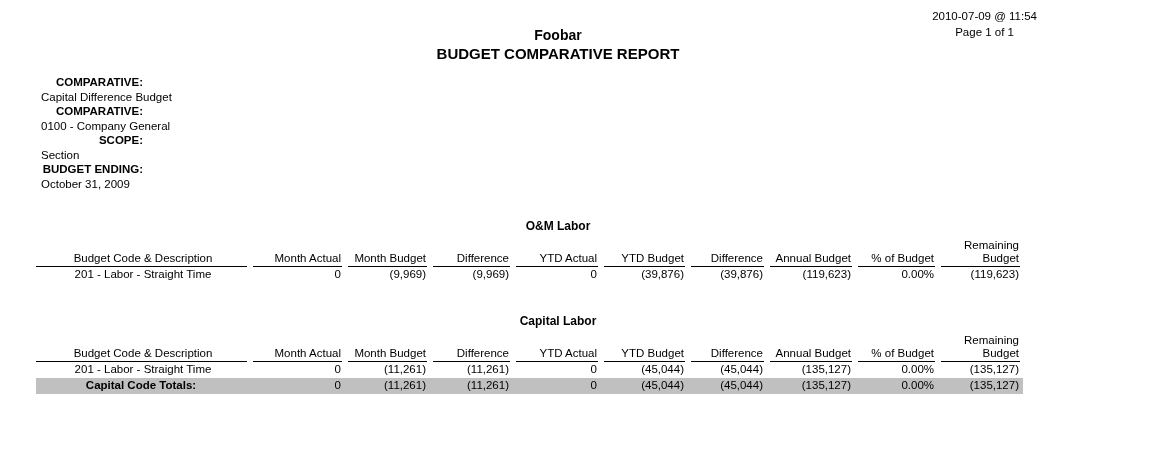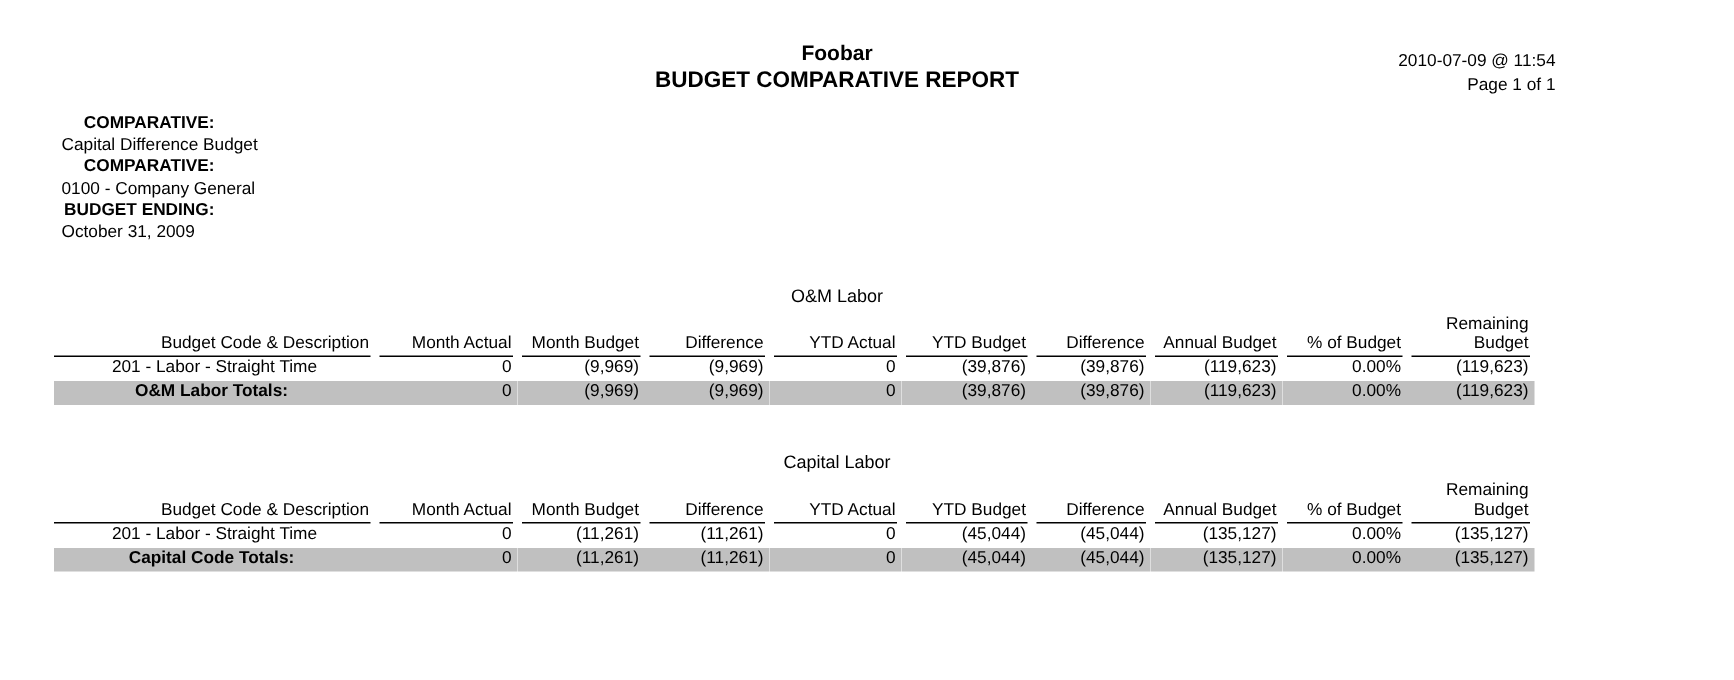--- a/index.html
+++ b/index.html
@@ -10,49 +10,49 @@
     -webkit-font-smoothing: antialiased;
   }
   .page { position: relative; width: 1156px; height: 453px; overflow: hidden; }
 
   
   .report-header { padding-top: 26px; margin-left: 36px; width: 1044px; text-align: center; }
   .company-name { font-size: 14px; font-weight: bold; line-height: 18px; }
   .report-title { font-size: 15px; font-weight: bold; line-height: 19px; }
 
   .header-right {
-    position: absolute; top: 33px; right: 119px;
-    text-align: right; font-size: 11.5px; line-height: 16px;
+    position: absolute; top: 8px; right: 119px;
+    text-align: center; font-size: 11.5px; line-height: 16px;
   }
 
   
   .meta { margin: 12px 0 0 36px; font-size: 11.5px; line-height: 14.5px; }
   .meta-row { display: flex; flex-direction: column; }
   .meta-label { width: 107px; text-align: right; font-weight: bold; flex: 0 0 auto; }
   .meta-value { margin-left: 5px; white-space: nowrap; }
 
   
   .section-title {
     margin-left: 36px; width: 1044px; text-align: center;
-    font-weight: normal; font-size: 12px; line-height: 15px;
+    font-weight: bold; font-size: 12px; line-height: 15px;
   }
   .section-oml .section-title { margin-top: 28px; }
   .section-cap .section-title { margin-top: 31px; }
 
   table.report {
     margin-left: 36px; margin-top: 5px;
     border-collapse: collapse; table-layout: fixed;
     width: 987px; font-size: 11.5px;
   }
   table.report th {
     font-weight: normal; vertical-align: bottom;
     padding: 0 4px 2px 4px; text-align: right;
     position: relative; line-height: 13px; white-space: nowrap;
   }
-  table.report th.desc { text-align: right; }
+  table.report th.desc { text-align: center; }
   table.report th::after {
     content: ""; position: absolute; left: 3px; right: 3px; bottom: 0;
     height: 1px; background: #000;
   }
   table.report th.desc::after { left: 0; }
   table.report th .hline { display: block; }
   table.report td {
     padding: 1px 4px 2px 4px; text-align: right;
     white-space: nowrap; overflow: hidden; line-height: 13px;
   }
@@ -78,20 +78,24 @@
   <div class="meta">
     <div class="meta-row">
       <span class="meta-label">COMPARATIVE:</span>
       <span class="meta-value">Capital Difference Budget</span>
     </div>
     <div class="meta-row">
       <span class="meta-label">COMPARATIVE:</span>
       <span class="meta-value">0100 - Company General</span>
     </div>
     <div class="meta-row">
+      <span class="meta-label">SCOPE:</span>
+      <span class="meta-value">Section</span>
+    </div>
+    <div class="meta-row">
       <span class="meta-label">BUDGET ENDING:</span>
       <span class="meta-value">October 31, 2009</span>
     </div>
   </div>
 
   <div class="section section-oml">
     <div class="section-title">O&amp;M Labor</div>
     <table class="report">
       <colgroup>
         <col style="width:214px">
@@ -128,32 +132,20 @@
           <td>0</td>
           <td>(9,969)</td>
           <td>(9,969)</td>
           <td>0</td>
           <td>(39,876)</td>
           <td>(39,876)</td>
           <td>(119,623)</td>
           <td>0.00%</td>
           <td>(119,623)</td>
         </tr>
-        <tr class="totals-row">
-          <td class="desc">O&amp;M Labor Totals:</td>
-          <td>0</td>
-          <td>(9,969)</td>
-          <td>(9,969)</td>
-          <td>0</td>
-          <td>(39,876)</td>
-          <td>(39,876)</td>
-          <td>(119,623)</td>
-          <td>0.00%</td>
-          <td>(119,623)</td>
-        </tr>
       </tbody>
     </table>
   </div>
 
   <div class="section section-cap">
     <div class="section-title">Capital Labor</div>
     <table class="report">
       <colgroup>
         <col style="width:214px">
           <col style="width:95px">

